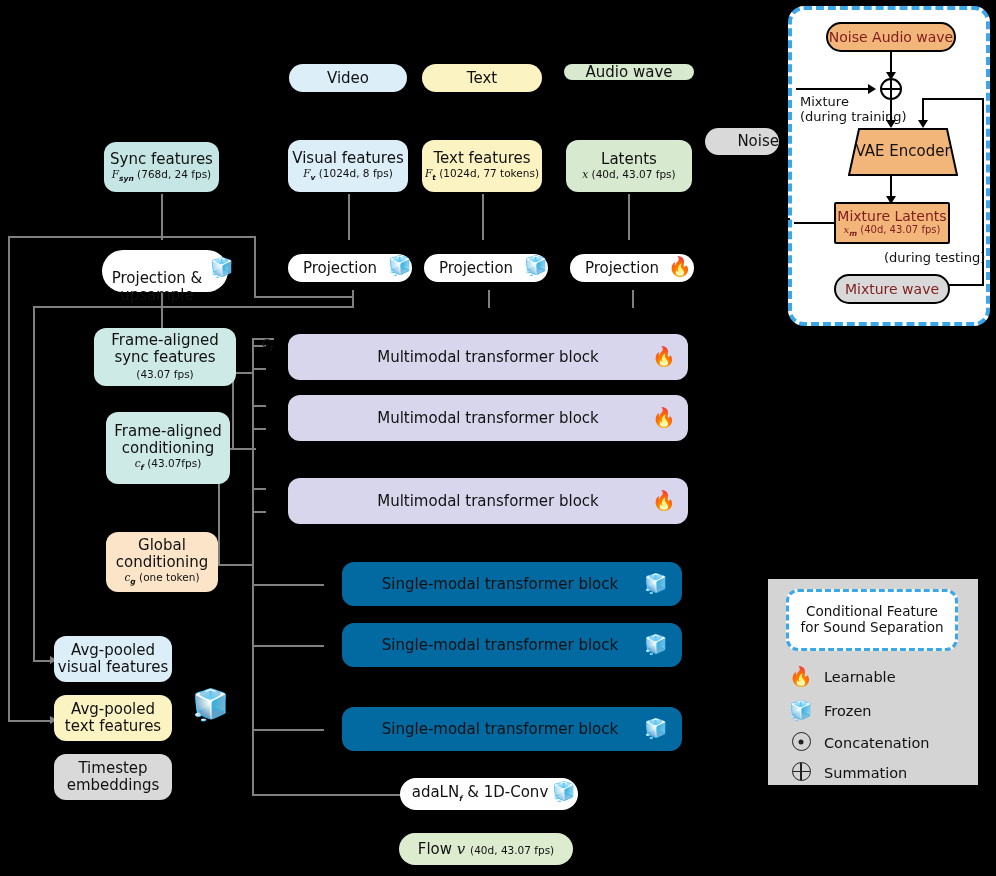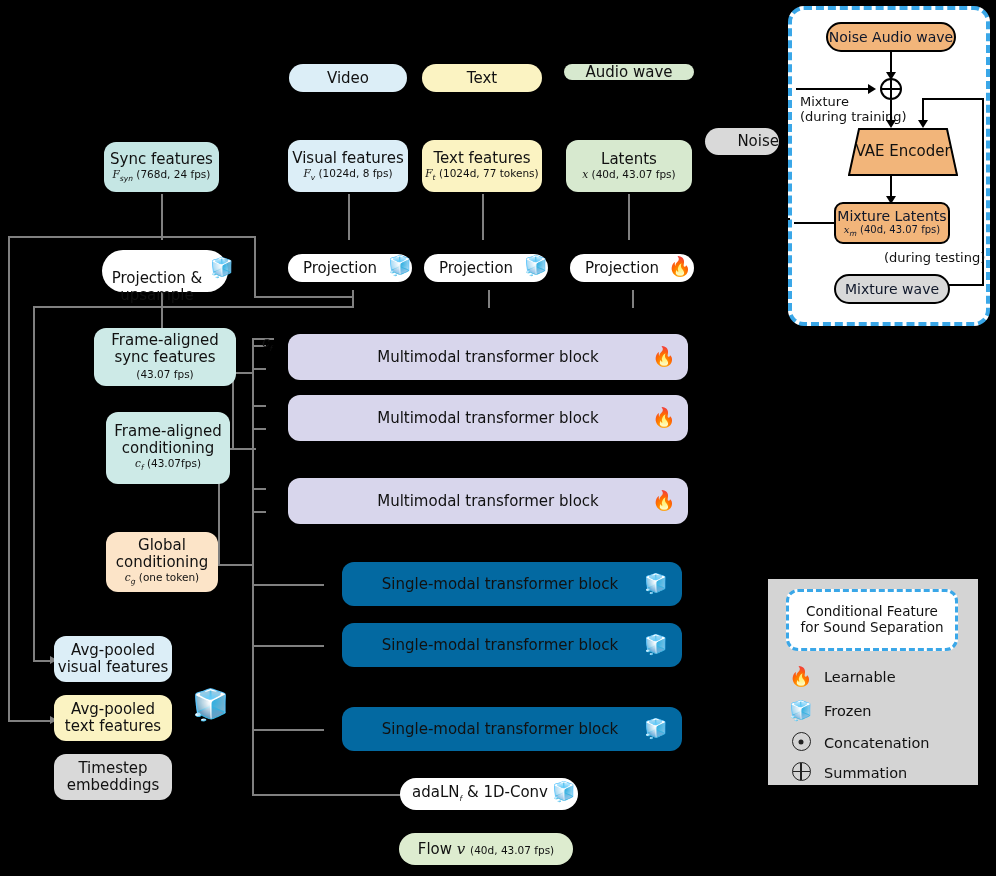--- a/index.html
+++ b/index.html
@@ -19,21 +19,21 @@
     align-items:center; justify-content:center;
     text-align:center;
     border-radius: 12px;
     line-height: 1.12;
     color:#111;
   }
   .node .ttl { font-size: 15px; }
   .node .sub { font-size: 10.5px; margin-top: 1px; }
   .pill { border-radius: 999px; }
   .mono-it { font-family:"DejaVu Serif","Liberation Serif",serif; font-style:italic; }
-  sub { font-size:7.5px; font-style:italic; }
+  sub { font-size:7.5px; font-style:italic;font-weight:bold; }
 
   
   .c-vid   { background:#dceef7; }
   .c-txt   { background:#fbf3c2; }
   .c-aud   { background:#d7e9cf; }
   .c-sync  { background:#c5e6e4; }
   .c-teal  { background:#cdeae7; }
   .c-peach { background:#fce4c8; }
   .c-gray  { background:#d9d9d9;align-items:flex-end; }
   .c-white { background:#ffffff; }
@@ -55,21 +55,21 @@
   .badge { position:absolute; }
 
   
   #vae-panel {
     position:absolute; left:788px; top:6px; width:202px; height:320px;
     background:#fff; border:4px dashed #3aa7e8; border-radius:16px;
   }
   .vae-node {
     position:absolute; display:flex; flex-direction:column;
     align-items:center; justify-content:center; text-align:center;
-    border:2px solid #000; color:#0f172a;
+    border:2px solid #000; color:#7f1d1d;
   }
   .trapz {
     position:absolute; background:#f2b57a;
     clip-path: polygon(10% 0, 90% 0, 100% 100%, 0% 100%);
     display:flex; align-items:center; justify-content:center;
   }
   .trapz .inner{ font-size:15px; line-height:1.15; text-align:center; }
   .circ-op {
     position:absolute; width:22px;height:22px;border-radius:50%;
     border:2px solid #000; background:#fff;
@@ -295,21 +295,21 @@
     <div class="trapz" style="left:56px; top:118px; width:110px; height:48px; border:0;">
       <div class="inner">VAE Encoder</div>
     </div>
     <svg style="position:absolute; left:56px; top:118px; width:110px; height:48px; pointer-events:none;">
       <polygon points="11,1 99,1 109,47 1,47" fill="none" stroke="#000" stroke-width="2"></polygon>
     </svg>
 
     <div class="ln v k" style="left:98px; top:166px; height:26px;"></div>
     <div class="arrowhead ar-down-k" style="left:94px; top:186px;"></div>
 
-    <div class="vae-node c-orange" style="left:42px; top:192px; width:116px; height:42px; border-radius:9px;">
+    <div class="vae-node c-orange" style="left:42px; top:192px; width:116px; height:42px; border-radius:2px;">
       <span style="font-size:14px;">Mixture Latents</span>
       <span style="font-size:10px;"><i class="mono-it">x</i><sub>m</sub>&nbsp;<span>(40d, 43.07 fps)</span></span>
     </div>
 
     <div class="ln h k" style="left:2px; top:212px; width:42px;"></div>
 
     <div class="cap" style="left:92px; top:240px;">(during testing)</div>
 
     <div class="vae-node c-gray" style="left:42px; top:264px; width:116px; height:30px; border-radius:999px;">
       <span style="font-size:14px;">Mixture wave</span>

